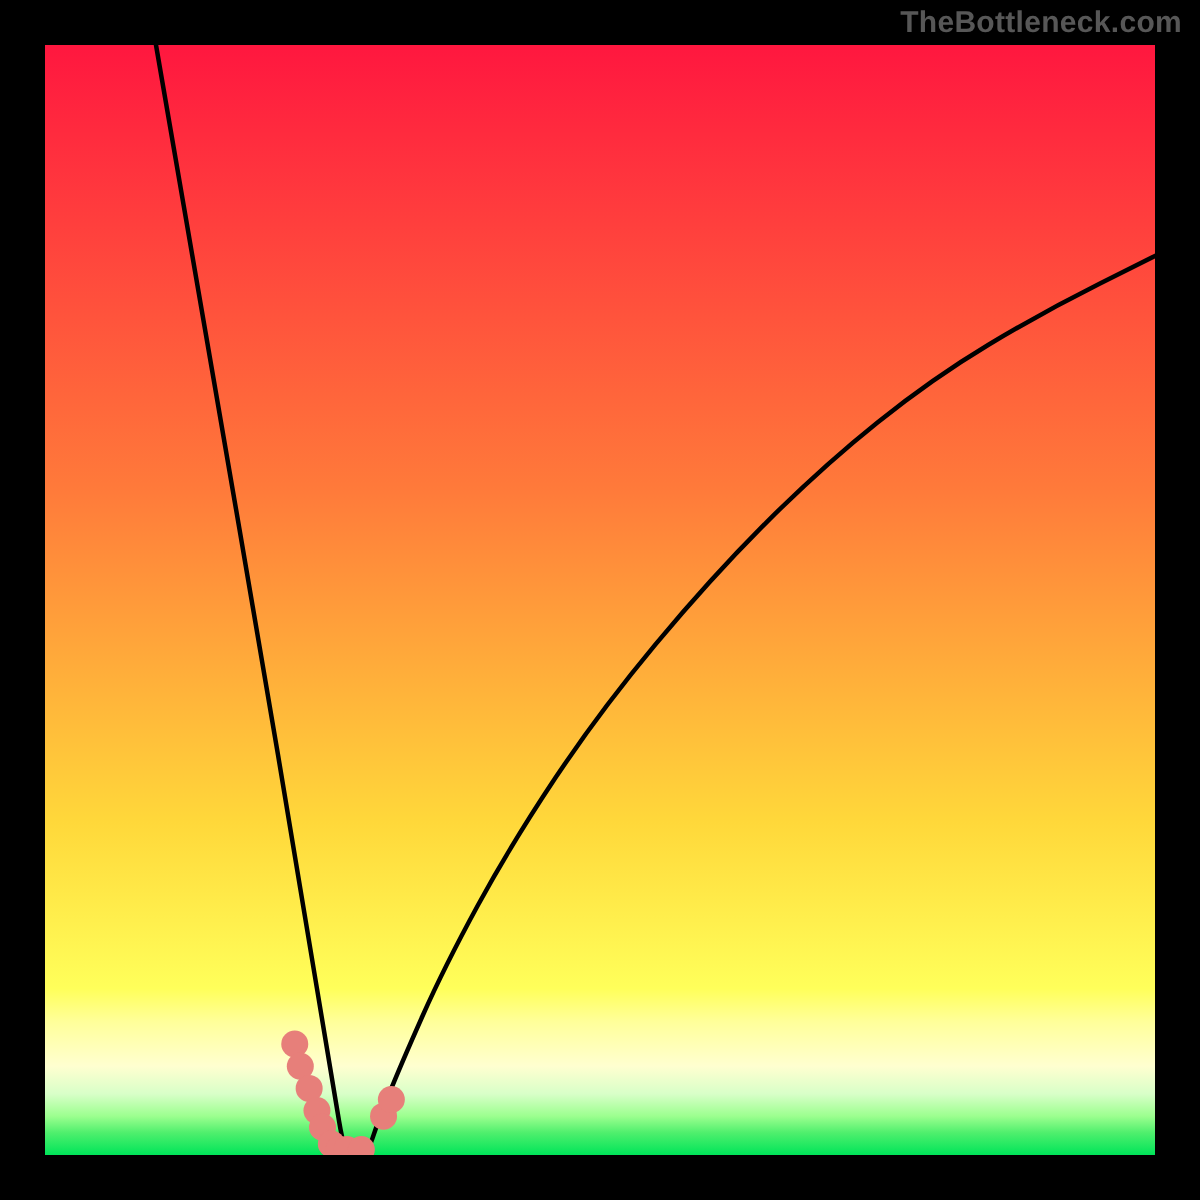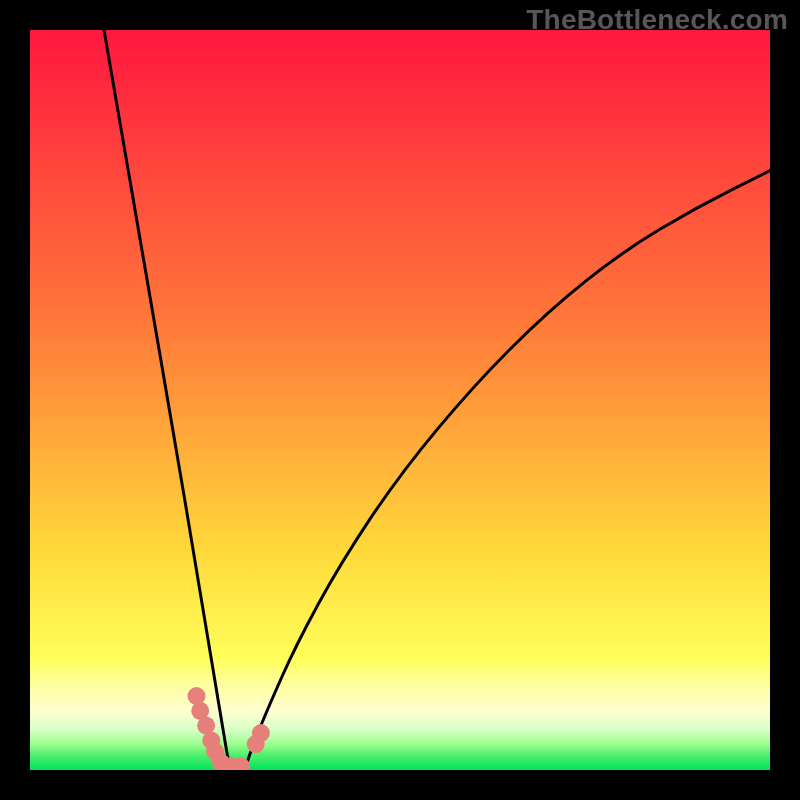--- a/index.html
+++ b/index.html
@@ -24,21 +24,21 @@
     top: 30px;
     width: 740px;
     height: 740px;
     overflow: hidden;
   }
   .watermark {
     position: absolute;
     top: 4px;
     right: 12px;
     font-family: Arial, Helvetica, sans-serif;
-    font-size: 28px;
+    font-size: 20px;
     font-weight: 600;
     color: #575757;
     letter-spacing: 0.2px;
   }
 </style>
 </head>
 <body>
 
 <div class="frame">
   <div class="watermark">TheBottleneck.com</div>

